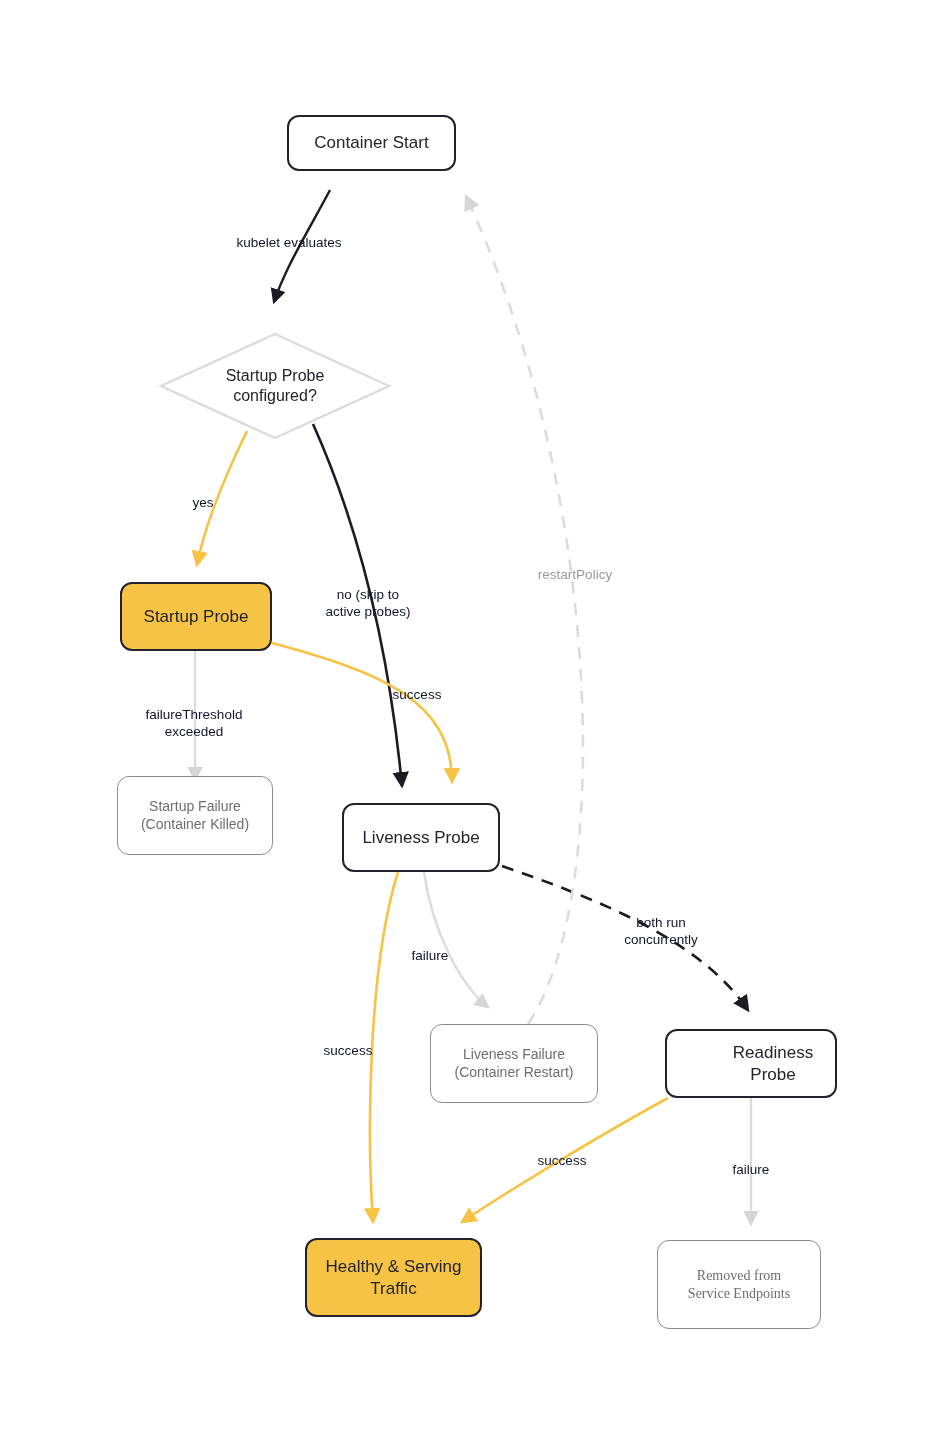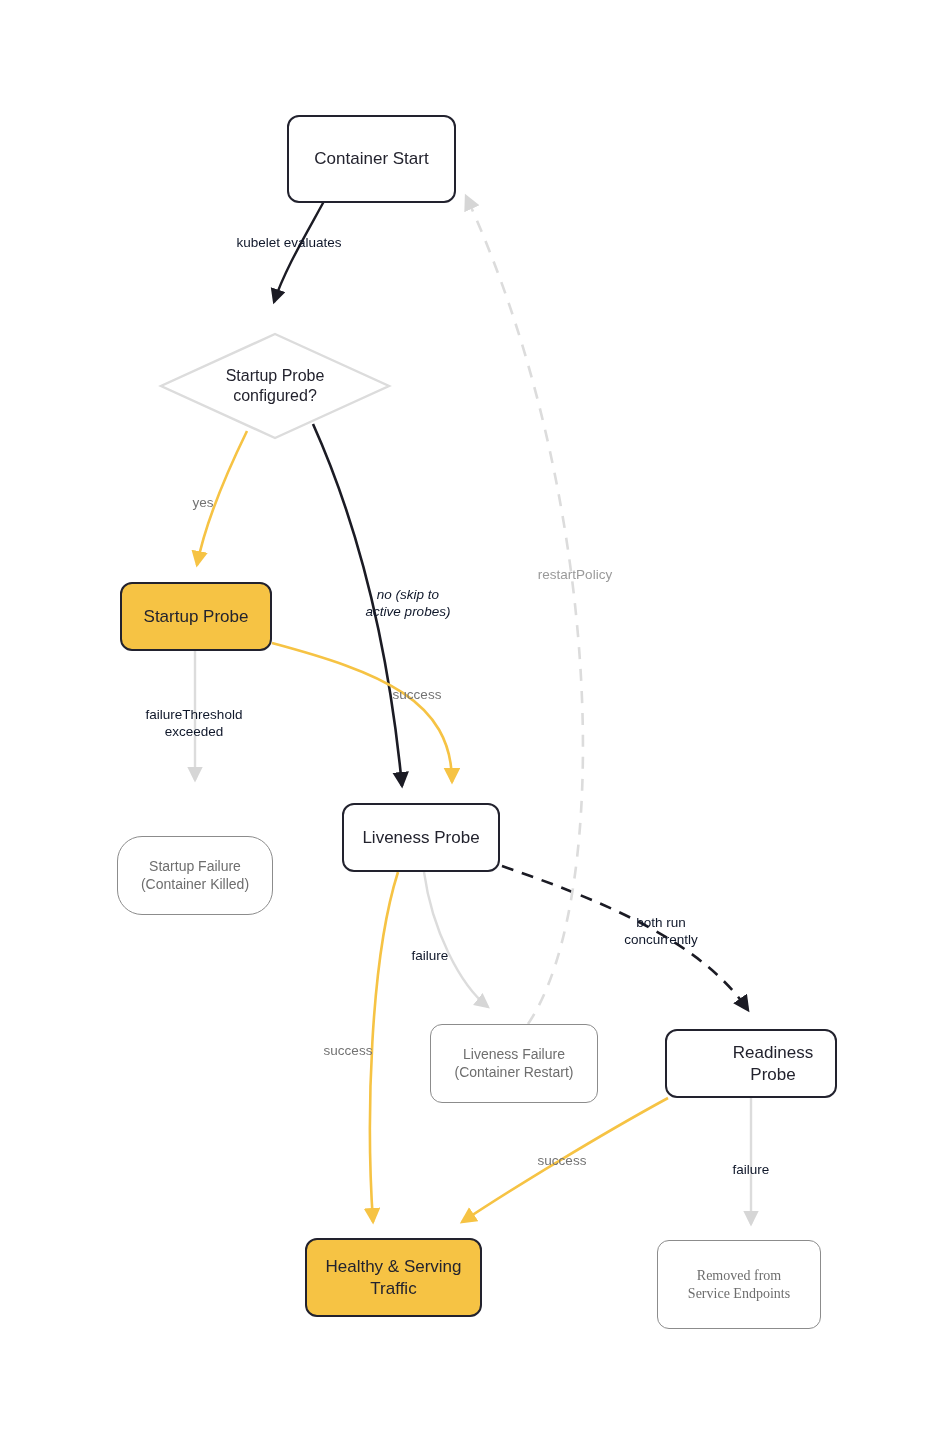--- a/index.html
+++ b/index.html
@@ -79,21 +79,21 @@
   }
   .edge-label {
     position: absolute;
     text-align: center;
     line-height: 1.24;
     white-space: pre-line;
     z-index: 4;
     pointer-events: none;
     transform: translate(-50%, -50%);
   }
-  .lbl-dark { color: #737373; font-size: 13.5px; }
+  .lbl-dark { color: #0f172a; font-size: 13.5px; }
   .lbl-mid  { color: #0f172a; font-size: 13.5px; }
   .lbl-soft { color: #9a9a9a; font-size: 13.5px; }
 </style>
 </head>
 <body>
 
 <div id="canvas">
 
   <svg id="edges" viewBox="0 0 952 1440" xmlns="http://www.w3.org/2000/svg">
     <defs>
@@ -124,37 +124,37 @@
 
     <path d="M 398 872 C 370 960 366 1120 373 1222" fill="none" stroke="#f6c344" stroke-width="2.6" marker-end="url(#ah-accent)"></path>
 
     <path d="M 668 1098 C 600 1135 510 1190 462 1222" fill="none" stroke="#f6c344" stroke-width="2.6" marker-end="url(#ah-accent)"></path>
 
     <path d="M 751 1098 L 751 1224" fill="none" stroke="#dcdcdc" stroke-width="2.4" marker-end="url(#ah-soft)"></path>
 
     <path d="M 528 1024 C 612 900 606 500 466 196" fill="none" stroke="#dcdcdc" stroke-width="2.6" stroke-dasharray="12 10" marker-end="url(#ah-soft)"></path>
   </svg>
 
-  <div class="node n-primary" style="left:287px; top:115px; width:169px; height:88px;">
+  <div class="node n-primary" style="left:287px; top:115px; width:169px; height:56px;">
     <span class="nlabel">Container Start</span>
   </div>
 
   <div class="node n-decision" style="left:158px; top:331px; width:234px; height:110px;">
     <svg class="diamond-shape" viewBox="0 0 234 110" preserveAspectRatio="none">
       <polygon points="117,3 231,55 117,107 3,55" fill="#ffffff" stroke="#dcdcdc" stroke-width="2.4"></polygon>
     </svg>
     <span class="nlabel">Startup Probe
 configured?</span>
   </div>
 
   <div class="node n-accent" style="left:120px; top:582px; width:152px; height:69px;">
     <span class="nlabel">Startup Probe</span>
   </div>
 
-  <div class="node n-muted" style="left:117px; top:836px; width:156px; height:79px;border-radius:25px;">
+  <div class="node n-muted" style="left:117px; top:776px; width:156px; height:79px;">
     <span class="nlabel">Startup Failure
 (Container Killed)</span>
   </div>
 
   <div class="node n-primary" style="left:342px; top:803px; width:158px; height:69px;">
     <span class="nlabel">Liveness Probe</span>
   </div>
 
   <div class="node n-muted" style="left:430px; top:1024px; width:168px; height:79px;">
     <span class="nlabel">Liveness Failure
@@ -172,21 +172,21 @@
 
   <div class="node n-muted" style="left:657px; top:1240px; width:164px; height:89px;font-family:Liberation Serif, serif;">
     <span class="nlabel">Removed from
 Service Endpoints</span>
   </div>
 
   <div class="edge-label lbl-mid" style="left:289px; top:243px;">kubelet evaluates</div>
 
   <div class="edge-label lbl-dark" style="left:203px; top:503px;">yes</div>
 
-  <div class="edge-label lbl-mid" style="left:408px; top:604px;font-style:italic;">no (skip to
+  <div class="edge-label lbl-mid" style="left:368px; top:604px;">no (skip to
 active probes)</div>
 
   <div class="edge-label lbl-mid" style="left:194px; top:724px;">failureThreshold
 exceeded</div>
 
   <div class="edge-label lbl-dark" style="left:417px; top:695px;">success</div>
 
   <div class="edge-label lbl-mid" style="left:430px; top:956px;">failure</div>
 
   <div class="edge-label lbl-mid" style="left:661px; top:932px;">both run

